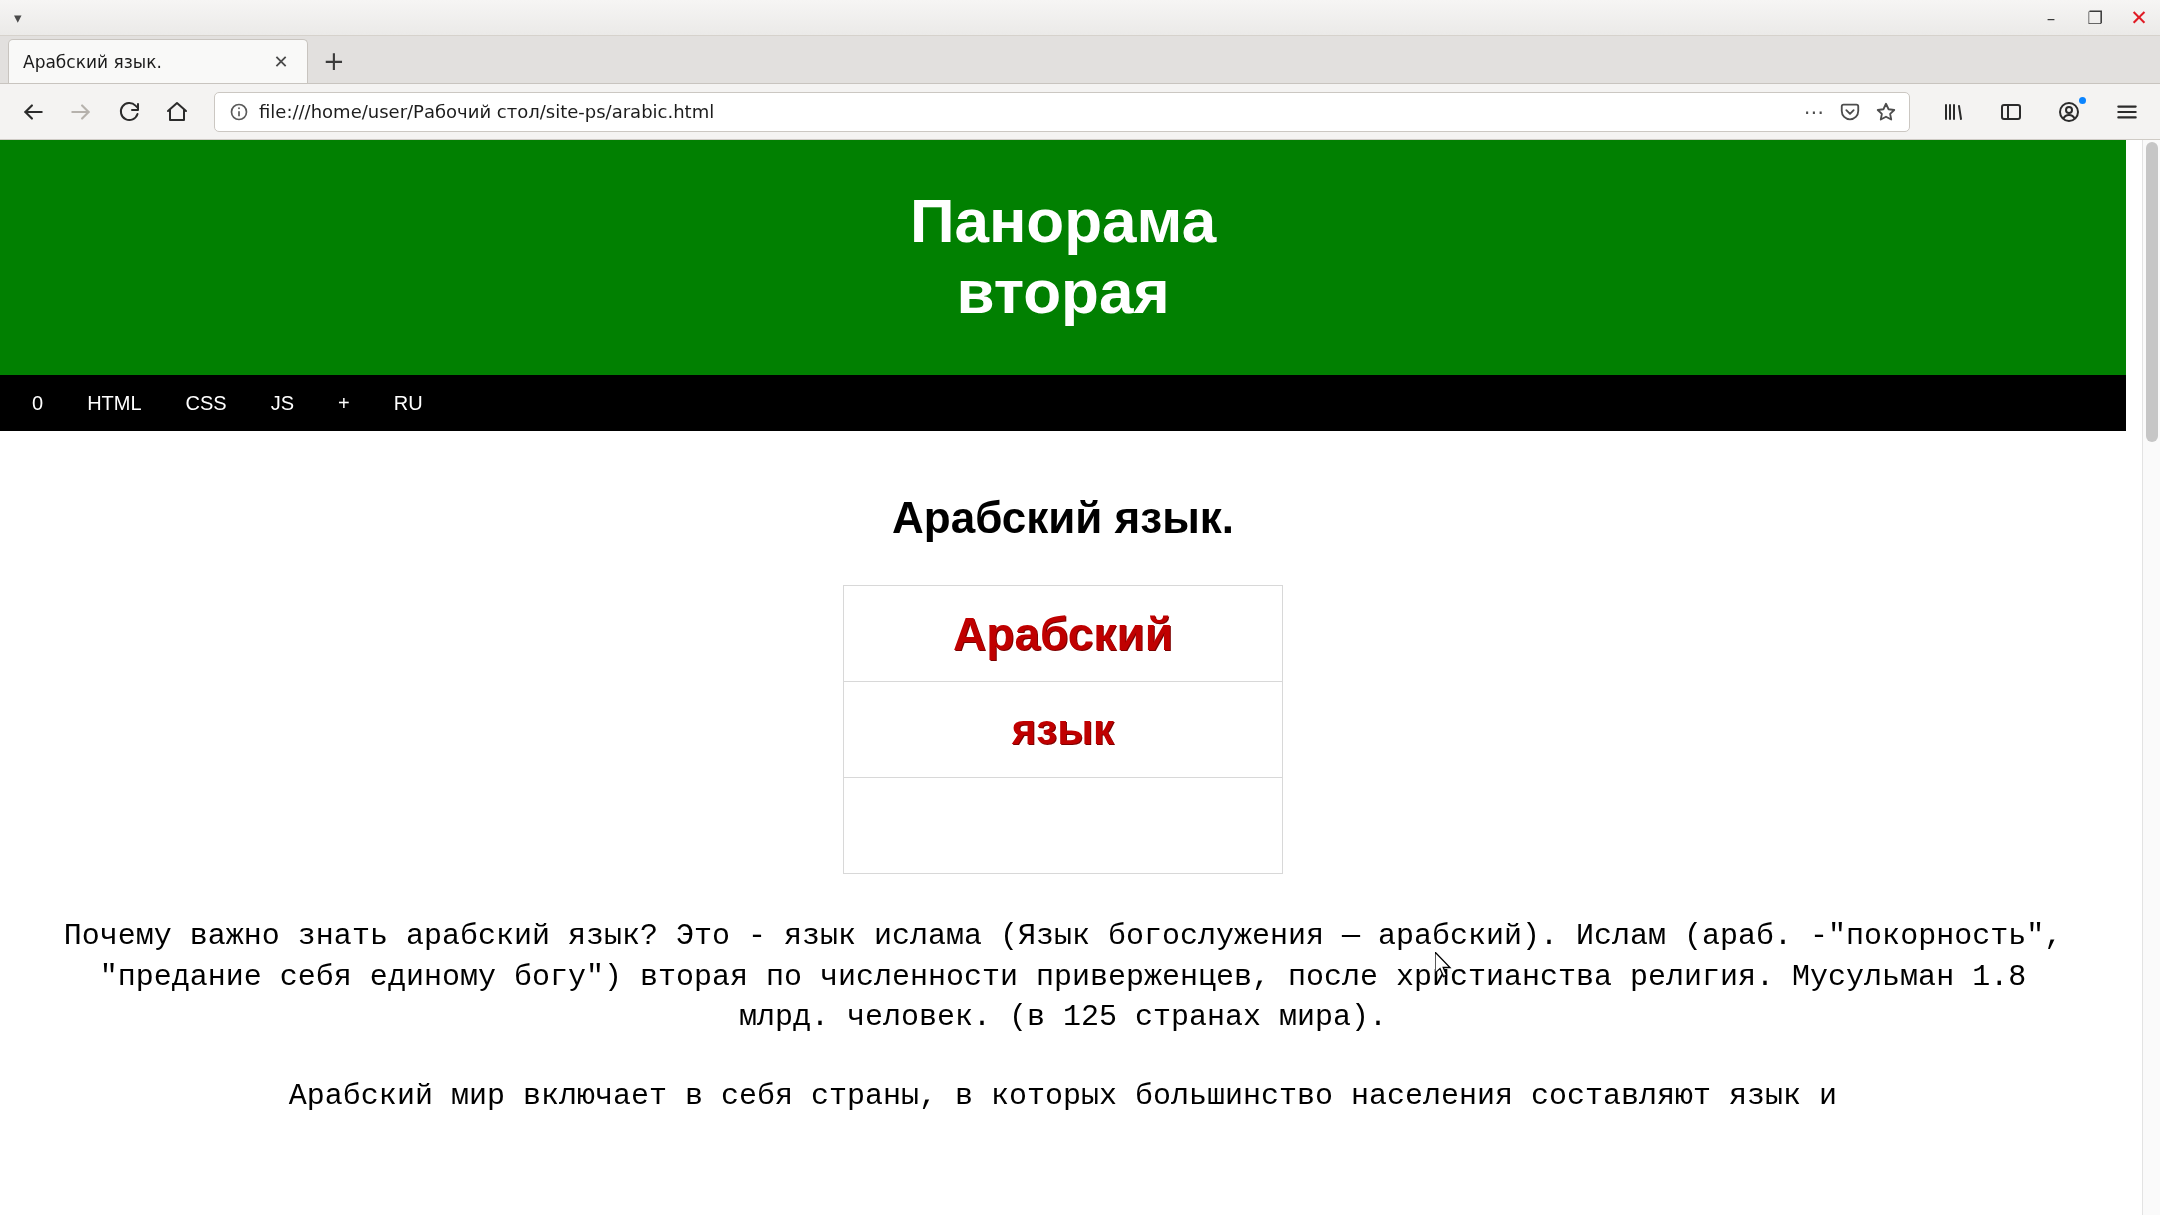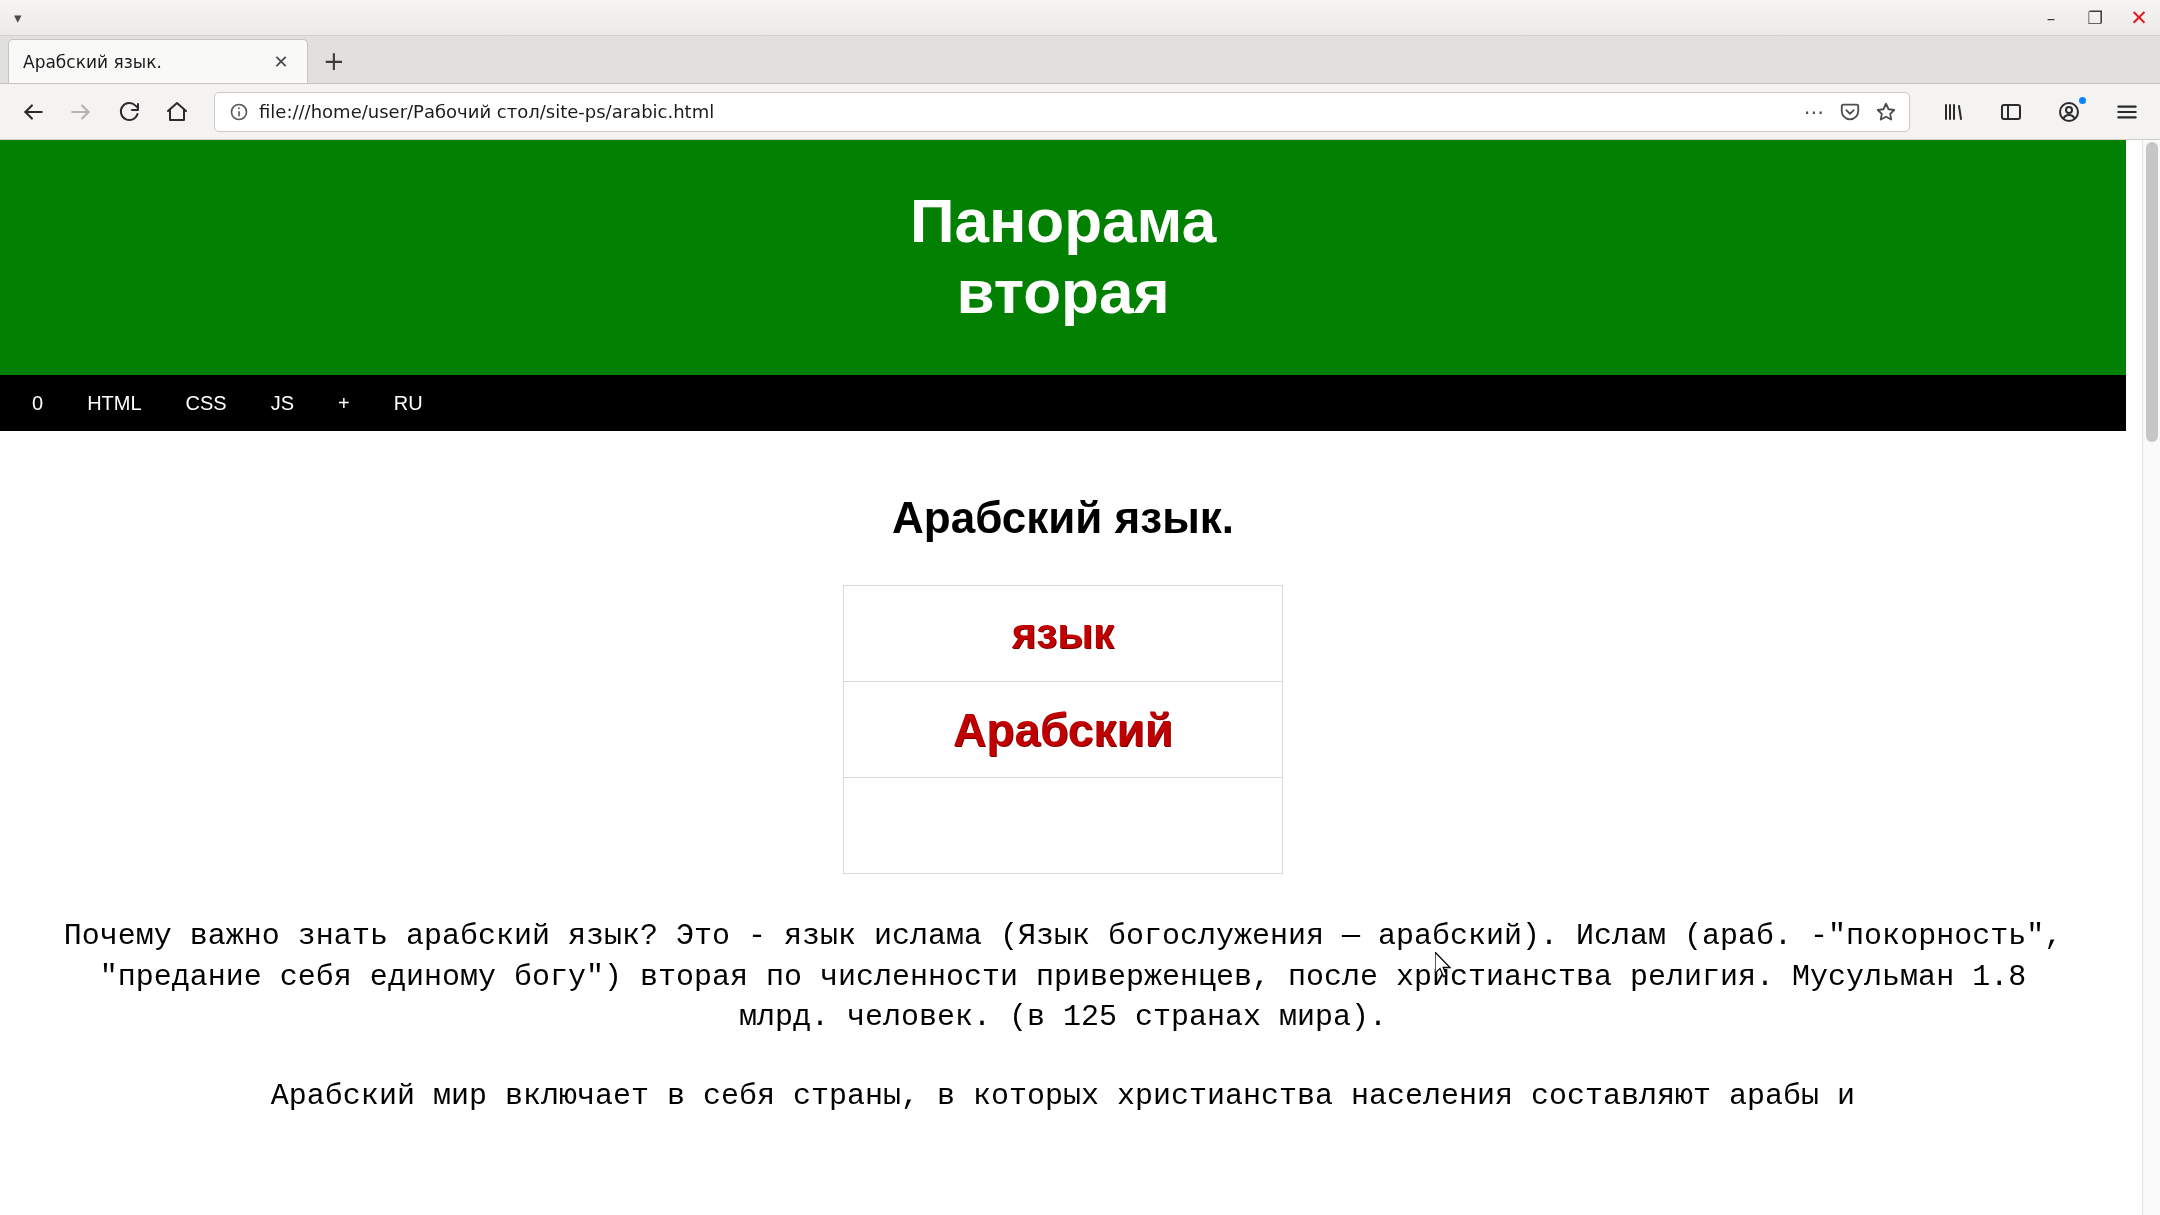--- a/index.html
+++ b/index.html
@@ -376,37 +376,37 @@
       </div>
 
       <div class="content">
         <div class="page-title">Арабский язык.</div>
 
         <div class="fig-wrap">
           <table class="fig-table">
             <tbody>
                 <tr>
               <td>
-                <span class="fig-word second">язык</span>
+                <span class="fig-word">Арабский</span>
               </td>
             </tr>
             <tr>
               <td>
-                <span class="fig-word">Арабский</span>
+                <span class="fig-word second">язык</span>
               </td>
             </tr>
             <tr>
               <td></td>
             </tr>
           </tbody>
             </table>
         </div>
 
         <p class="body-text">Почему важно знать арабский язык? Это - язык ислама (Язык богослужения — арабский). Ислам (араб. -"покорность", "предание себя единому богу") вторая по численности приверженцев, после христианства религия. Мусульман 1.8 млрд. человек. (в 125 странах мира).</p>
-        <p class="body-text p2">Арабский мир включает в себя страны, в которых христианства населения составляют арабы и</p>
+        <p class="body-text p2">Арабский мир включает в себя страны, в которых большинство населения составляют язык и</p>
       </div>
 
       <div class="cursor">
         <svg width="20" height="30" viewBox="0 0 20 30">
             <polygon points="0,0 0,21 5,16.5 8.5,24.5 11.5,23 8.2,15.5 15,15.5" fill="#ffffff" stroke="#000000" stroke-width="1.3"></polygon>
           </svg>
       </div>
     </div>
 
     <div class="scrollbar">

